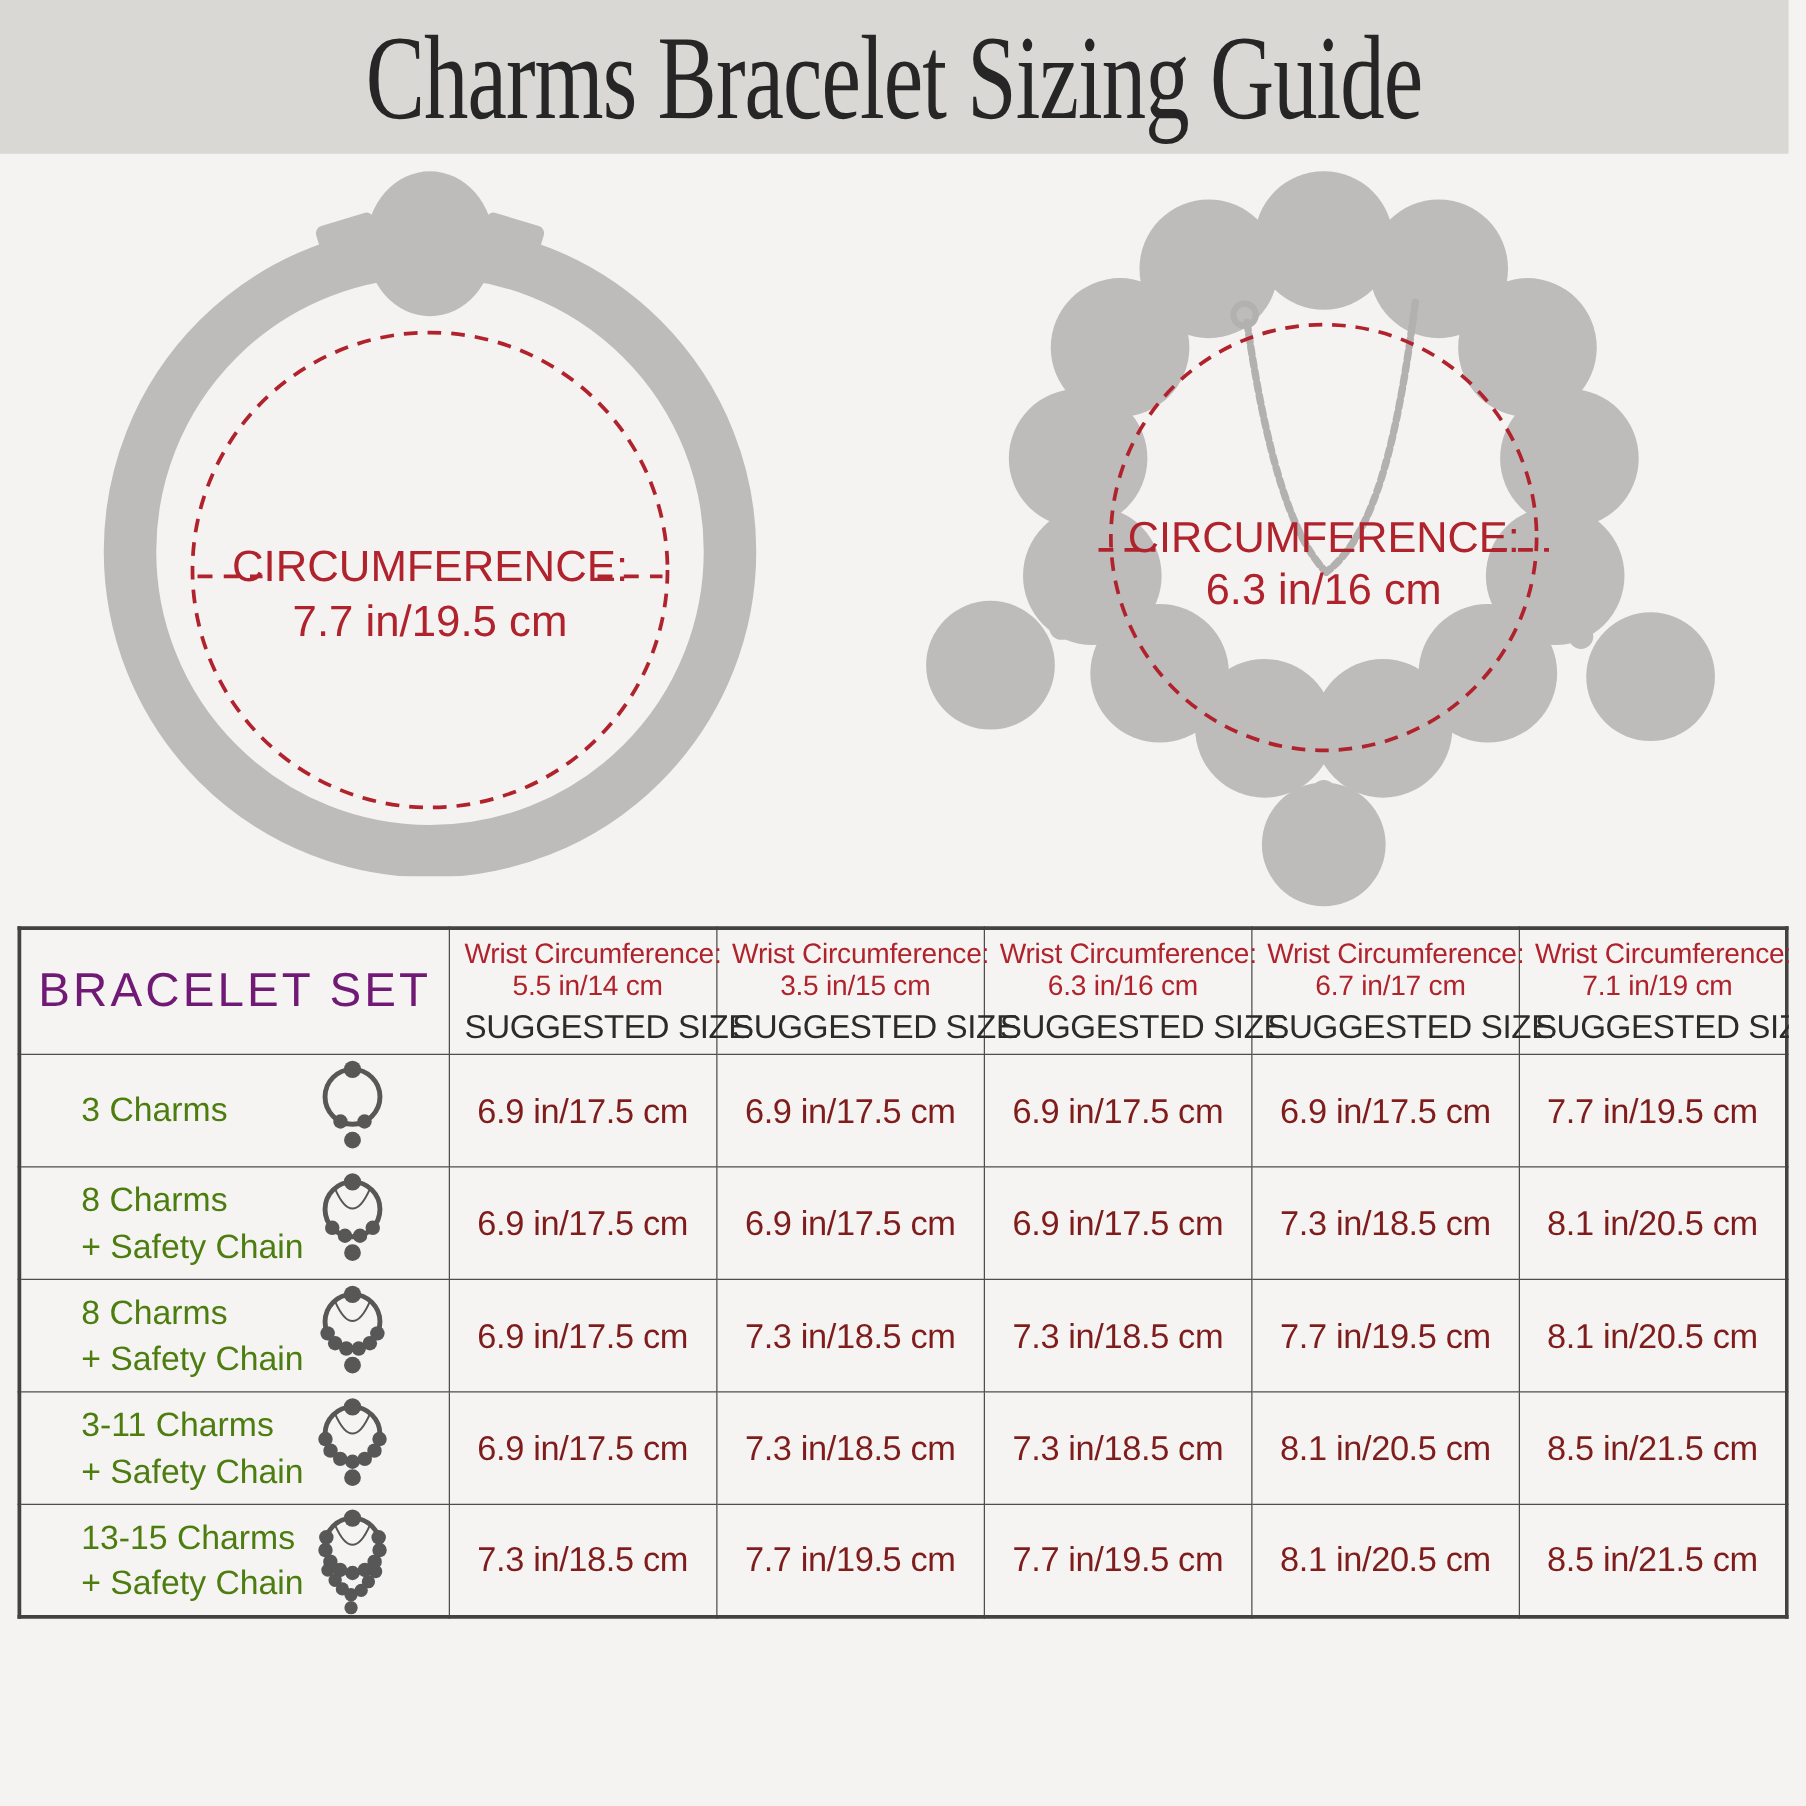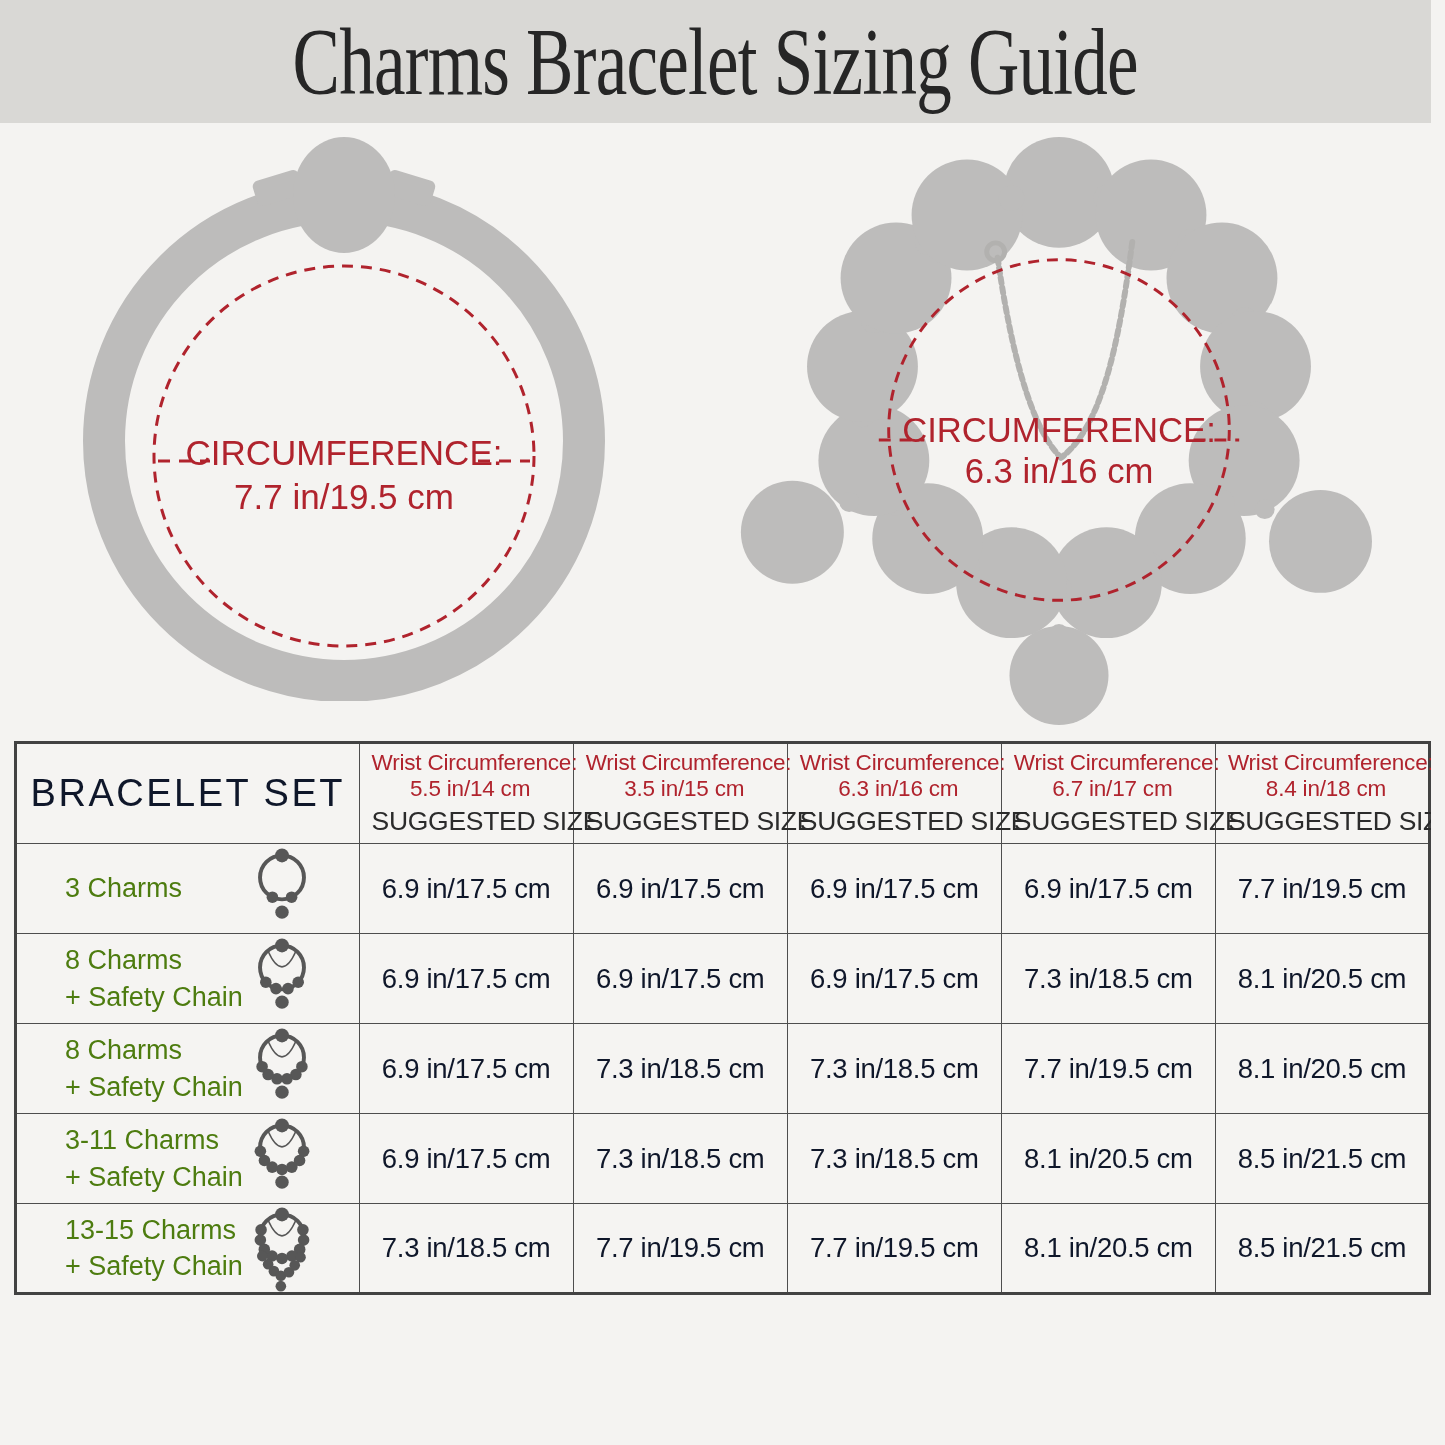--- a/index.html
+++ b/index.html
@@ -43,30 +43,30 @@
 
   
   table.size-table{
     width:1417px;margin:12px 14px 0;border-collapse:collapse;table-layout:fixed;
     border:3px solid #424242;background:#f5f4f2;
   }
   .size-table col.c-set{width:24.3%}
   .size-table col.c-size{width:15.14%}
   .size-table th,.size-table td{border:1.5px solid var(--border);vertical-align:middle}
   .size-table thead th{height:98px;font-weight:normal}
-  th.set-head{font-size:38px;letter-spacing:2.5px;color:#0f172a;text-align:center}
+  th.set-head{font-size:38px;letter-spacing:2.5px;color:#701a75;text-align:center}
   th.size-head{text-align:center;padding:6px 4px 6px 12px}
   .wrist{color:var(--red);font-size:22.5px;line-height:1.16;letter-spacing:-.2px;white-space:nowrap}
   .suggested{color:#2b2b2b;font-size:26.5px;margin-top:4px;white-space:nowrap;letter-spacing:-.3px}
   .size-table tbody tr{height:90px}
   td.set-cell{padding:0}
   .set-wrap{display:flex;align-items:center;justify-content:space-between;padding:0 40px 0 48px}
   .set-label{font-size:27px;color:#4d7c0f;line-height:1.35;text-align:left}
   svg.mini{width:74px;height:88px;flex:none;overflow:visible}
-  td.val{text-align:center;font-size:27.5px;color:#0f172a;letter-spacing:-.3px}
+  td.val{text-align:center;font-size:27.5px;color:#7f1d1d;letter-spacing:-.3px}
 </style>
 </head>
 <body>
 
 <div class="page">
 
   <div class="band">
     <h1>Charms Bracelet Sizing Guide</h1>
   </div>
 
@@ -162,21 +162,21 @@
           <div class="wrist">6.3 in/16 cm</div>
           <div class="suggested">SUGGESTED SIZE</div>
         </th>
         <th class="size-head">
           <div class="wrist">Wrist Circumference:</div>
           <div class="wrist">6.7 in/17 cm</div>
           <div class="suggested">SUGGESTED SIZE</div>
         </th>
         <th class="size-head">
           <div class="wrist">Wrist Circumference:</div>
-          <div class="wrist">8.4 in/18 cm</div>
+          <div class="wrist">7.1 in/19 cm</div>
           <div class="suggested">SUGGESTED SIZE</div>
         </th>
       </tr>
     </thead>
     <tbody>
       <tr>
         <td class="set-cell">
           <div class="set-wrap">
             <div class="set-label">
               <div>3 Charms</div>

